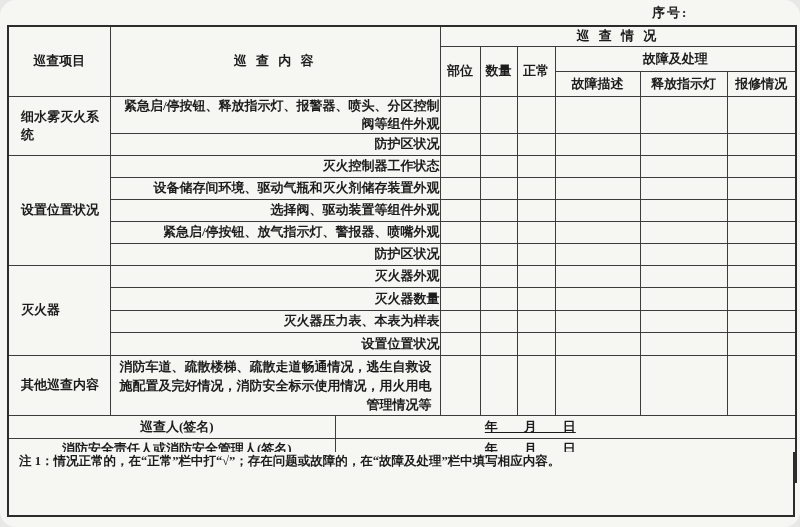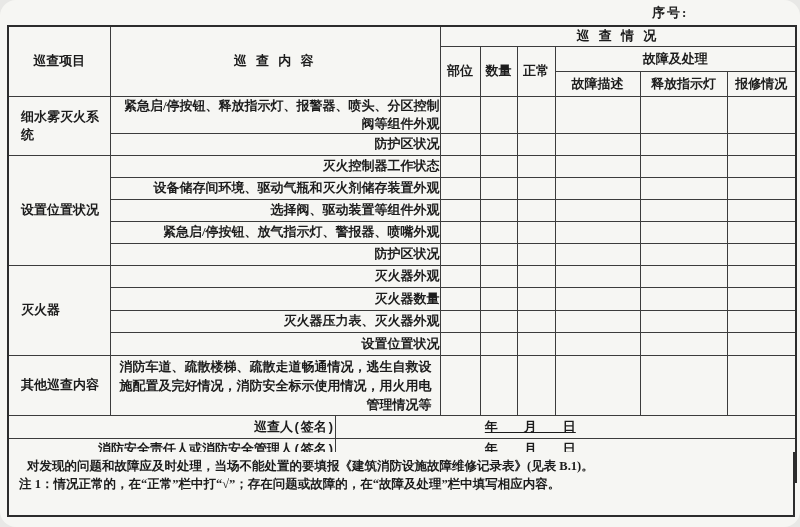--- a/index.html
+++ b/index.html
@@ -20,21 +20,21 @@
   }
   table.form td{
     border:1px solid #3c3c3c;font-size:13px;padding:0;overflow:hidden;
     vertical-align:middle;
   }
   .hdr{text-align:center;}
   .sp{letter-spacing:3px;margin-left:28px;}
   .grp{text-align:left;padding-left:12px !important;}
   .item{text-align:right;padding-left:7px !important;}
   .wrap{line-height:19px;padding:1px 8px 1px 7px !important;}
-  .lbl{text-align:right;padding-left:10px !important;font-family:Liberation Mono, monospace;}
+  .lbl{text-align:center;padding-left:10px !important;}
   .date{text-align:center;padding-right:70px !important;white-space:pre;text-decoration:underline;}
   .notes{
     position:absolute;top:452px;left:7px;width:788px;height:65px;
     border:2px solid #2c2c2c;border-top:none;box-sizing:border-box;
     background:#f6f6f3;
   }
   .notes p{margin:0;font-size:12.5px;line-height:18px;}
   .notes .n1{padding:5px 6px 0 18px;}
   .notes .n2,.notes .n3{padding:0 6px 0 10px;}
 </style>
@@ -156,21 +156,21 @@
     <tr style="height:23px" class="body-row">
       <td colspan="2" class="item">灭火器数量</td>
     <td class="e"></td>
           <td class="e"></td>
           <td class="e"></td>
           <td class="e"></td>
           <td class="e"></td>
           <td class="e"></td>
         </tr>
     <tr style="height:22px" class="body-row">
-      <td colspan="2" class="item">灭火器压力表、灭火器外观</td>
+      <td colspan="2" class="item">灭火器压力表、本表为样表</td>
     <td class="e"></td>
           <td class="e"></td>
           <td class="e"></td>
           <td class="e"></td>
           <td class="e"></td>
           <td class="e"></td>
         </tr>
     <tr style="height:23px" class="body-row">
       <td colspan="2" class="item">设置位置状况</td>
     <td class="e"></td>
@@ -208,17 +208,16 @@
           <td class="e"></td>
           <td class="e"></td>
           <td class="e"></td>
           <td class="e"></td>
           <td class="e"></td>
         </tr>
   </tbody>
     </table>
 
   <div class="notes">
-    <p class="n1">对发现的问题和故障应及时处理，当场不能处置的要填报《建筑消防设施故障维修记录表》(见表 B.1)。</p>
     <p class="n2">注 1：情况正常的，在“正常”栏中打“√”；存在问题或故障的，在“故障及处理”栏中填写相应内容。</p>
   </div>
 
 </div>
 
 </body></html>

